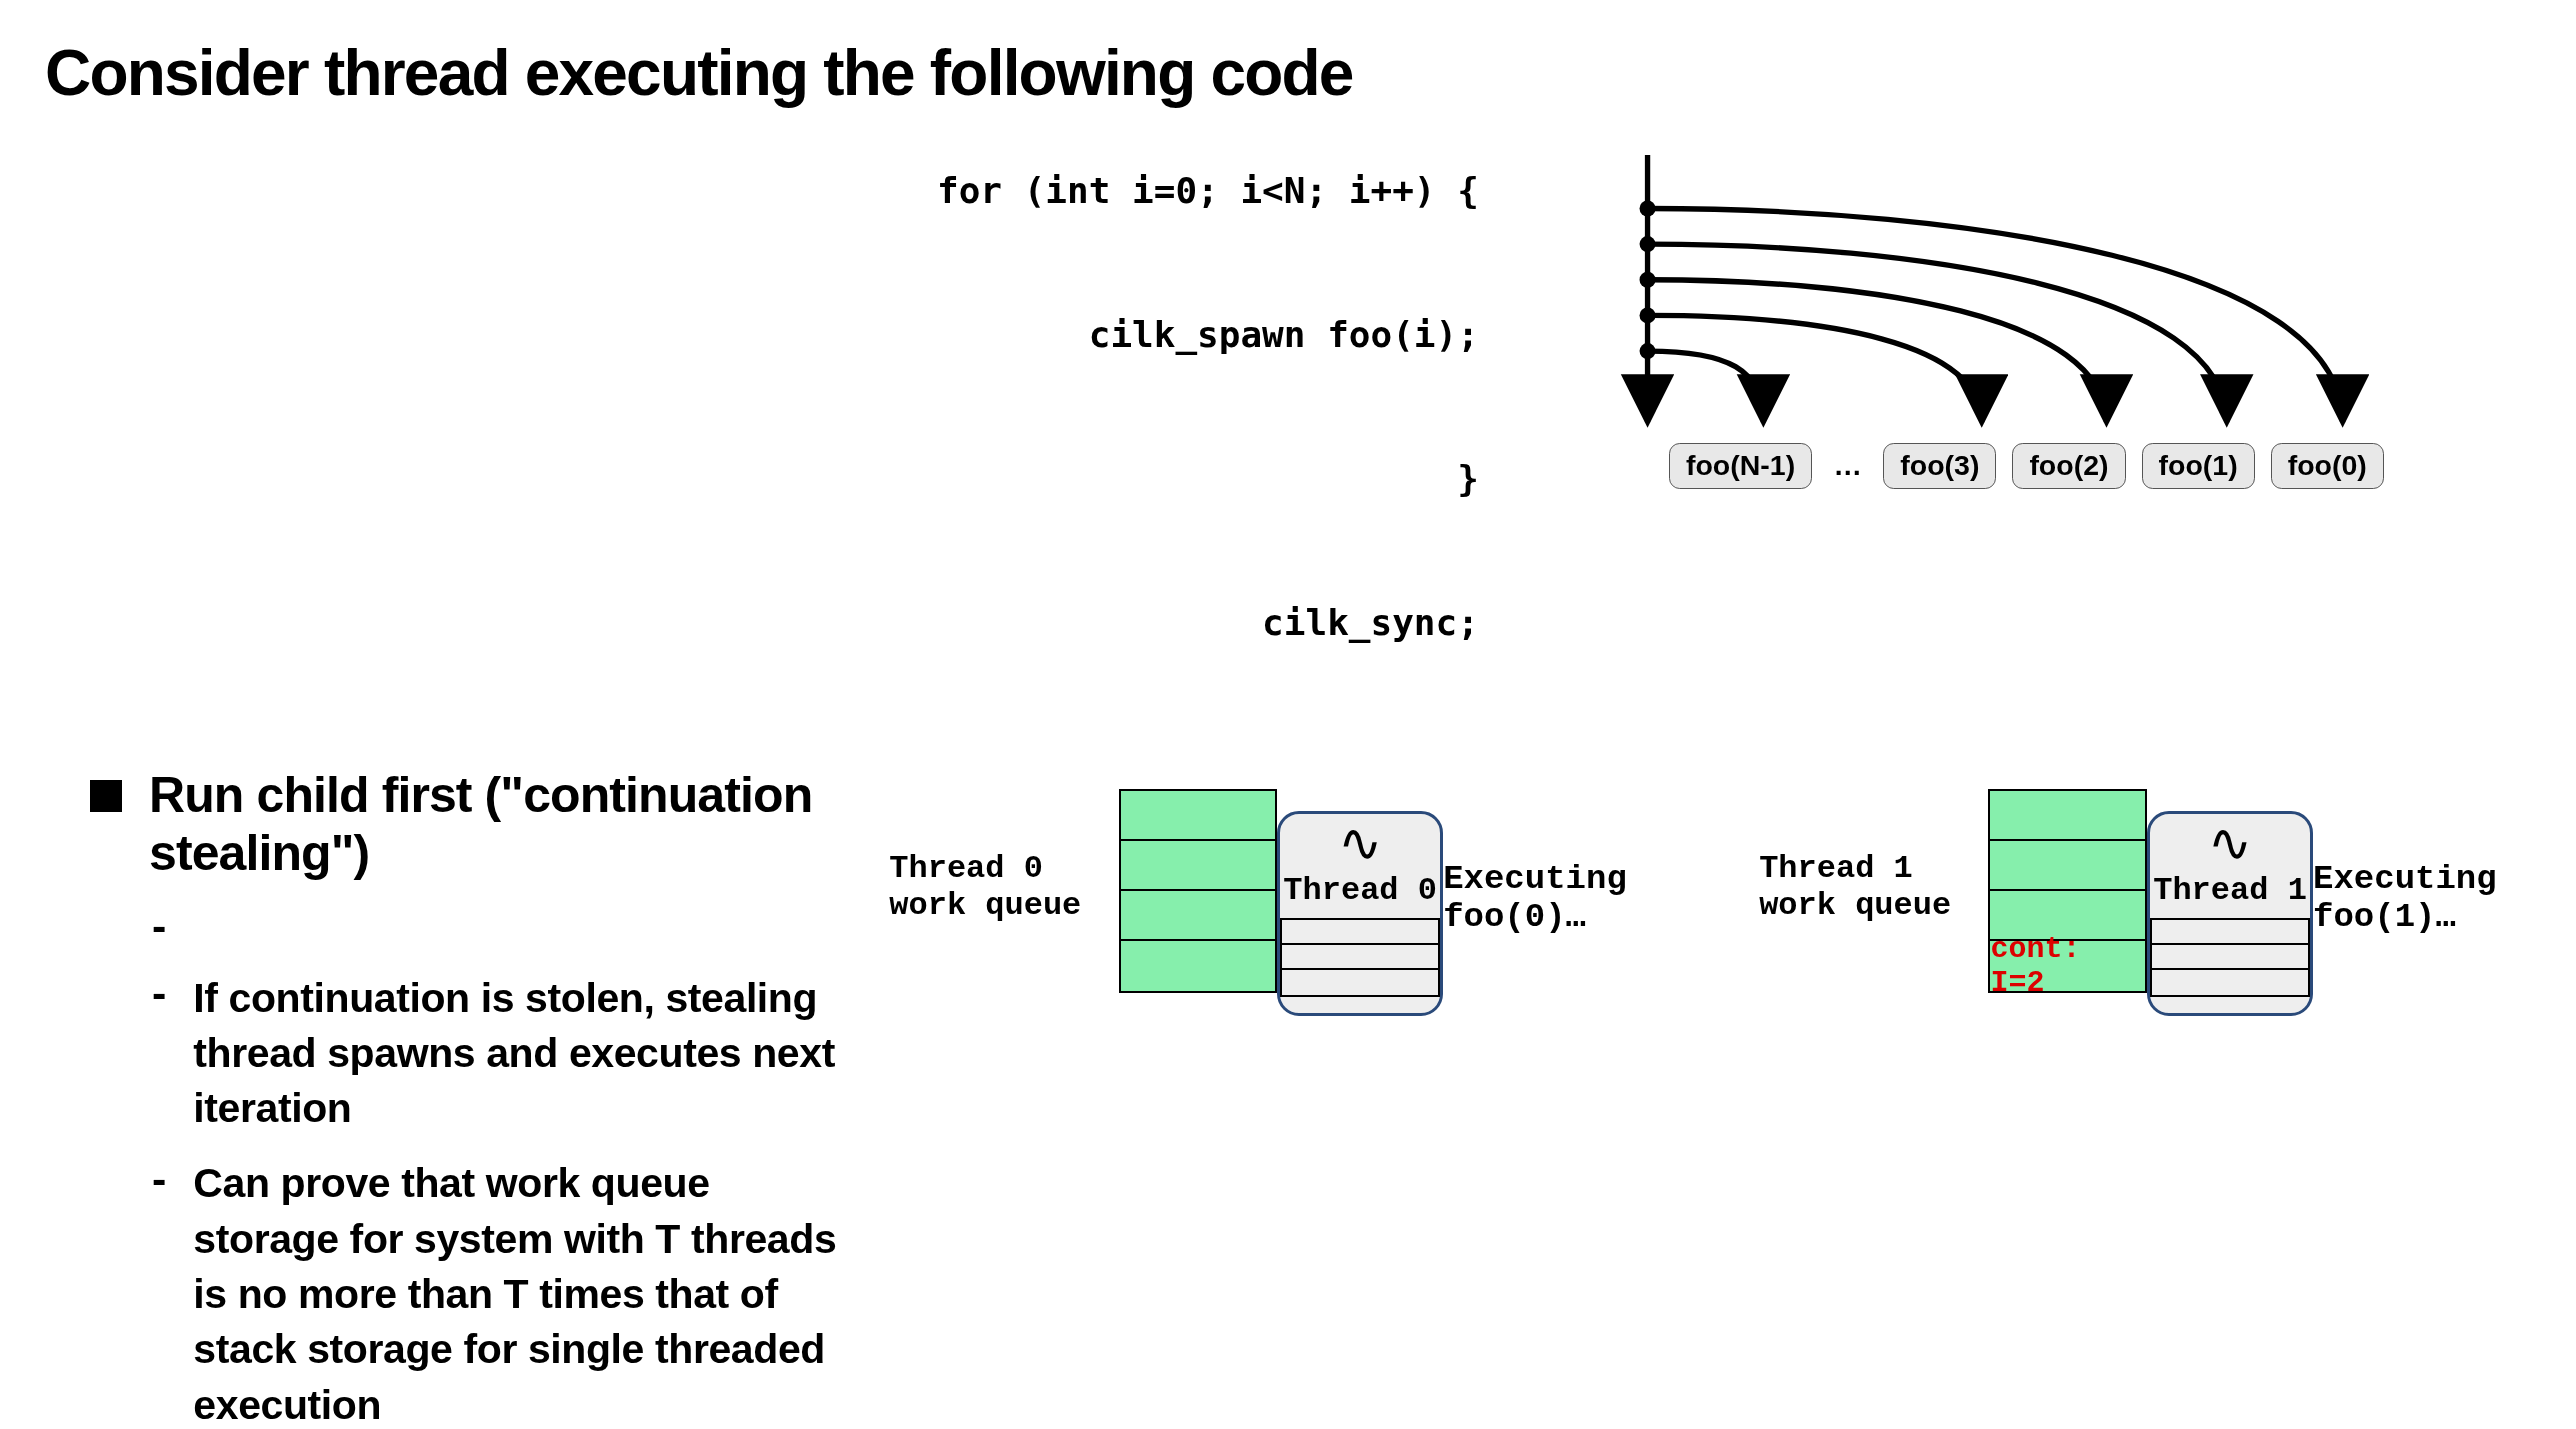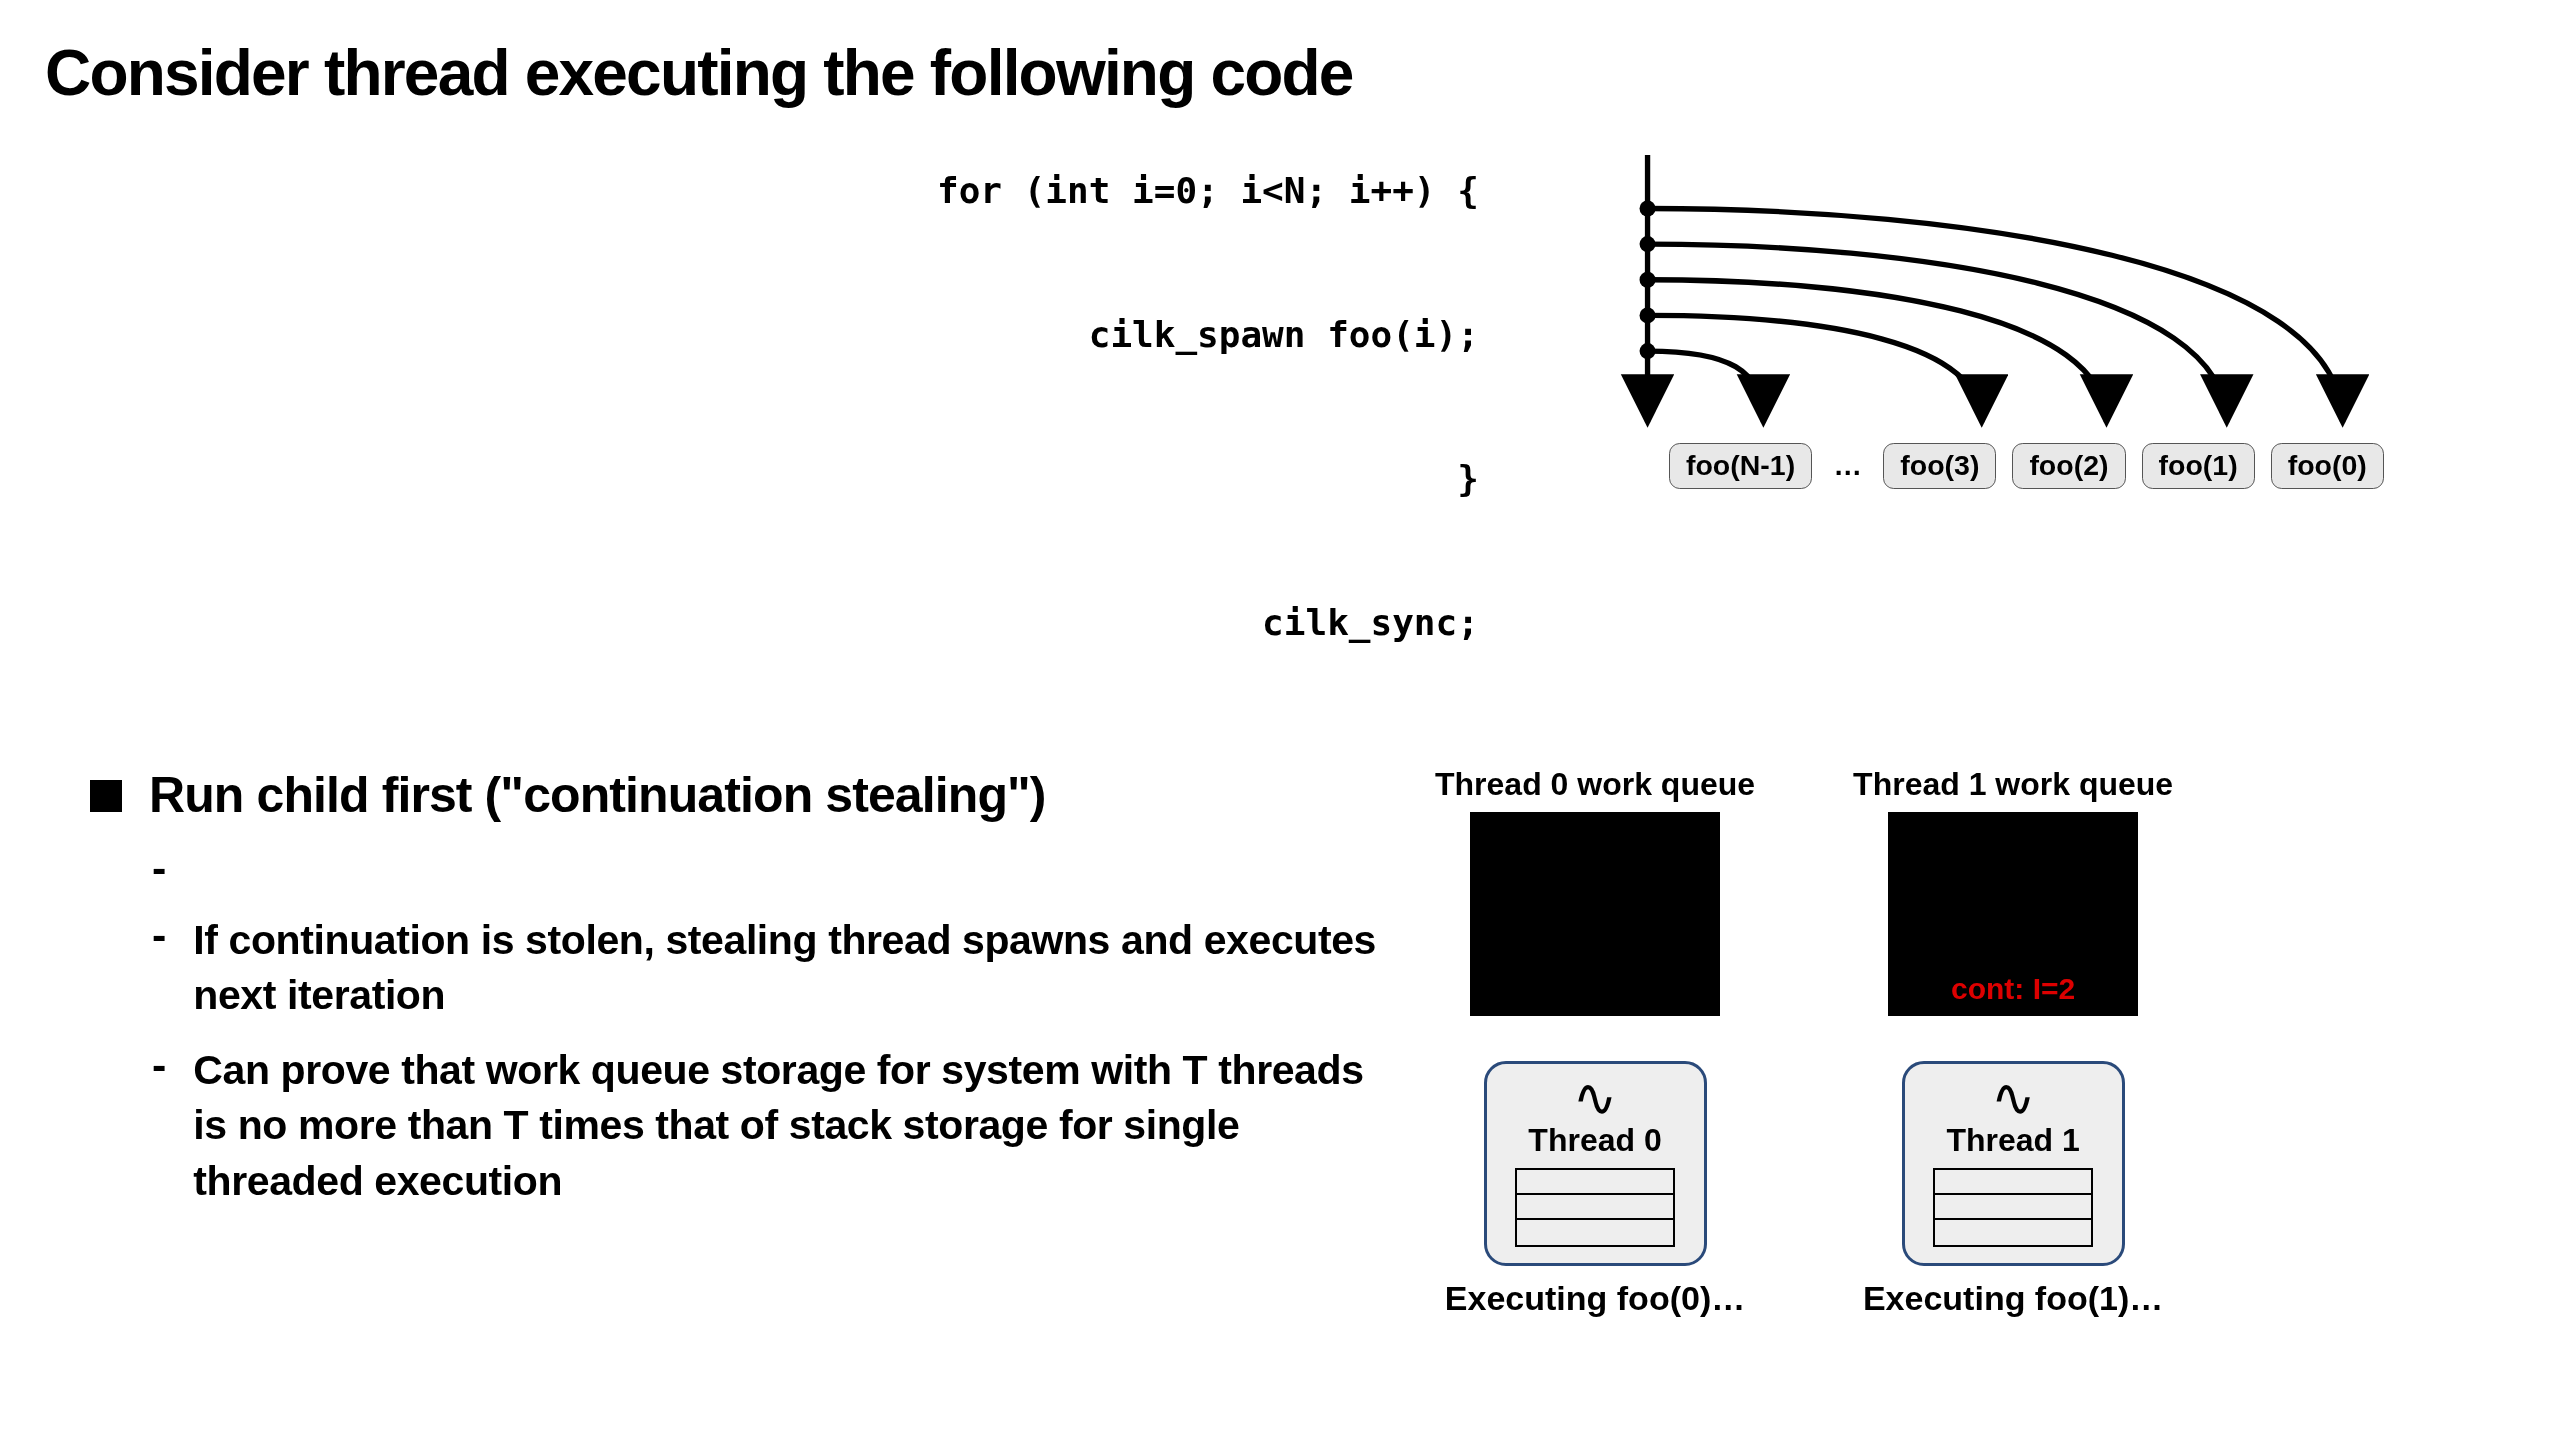--- a/index.html
+++ b/index.html
@@ -103,35 +103,35 @@
     font-family: "Menlo","Consolas",monospace;
     font-weight: 700;
   }
   .queues {
     display: flex;
     gap: 98px;
     margin-left: 53px;
   }
   .q-col {
     display: flex;
-    flex-direction: column;
-    align-items: center;
+    align-items: center;
+    font-family: Liberation Mono, monospace;
   }
   .q-label {
     font-size: 32px;
     font-weight: 700;
     margin-bottom: 9px;
   }
   .q-stack {
     width: 250px;
     border: 2.7px solid #000;
   }
   .q-cell {
     height: 50px;
-    background: #000000;
+    background: #86efac;
     border-bottom: 2.7px solid #000;
     display: flex;
     align-items: center;
     justify-content: center;
     font-size: 30px;
     font-weight: 700;
   }
   .q-cell:last-child { border-bottom: none; }
   .q-cell.cont { color: #d00; }
   .thread-box {

